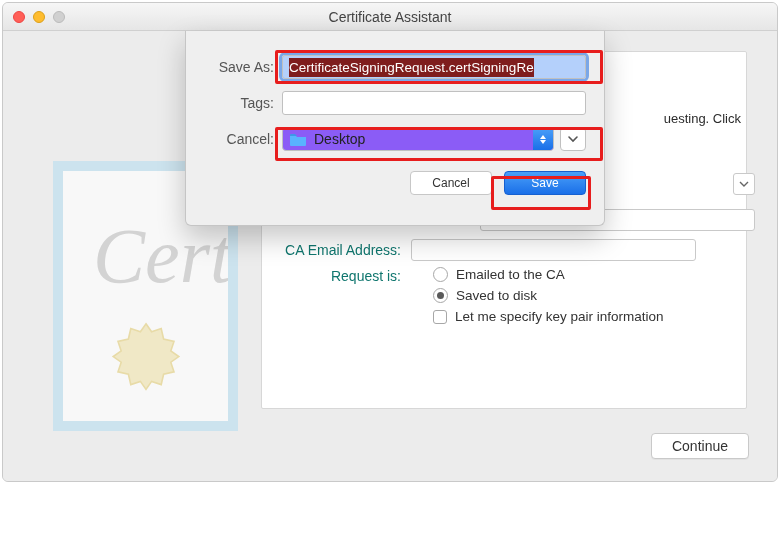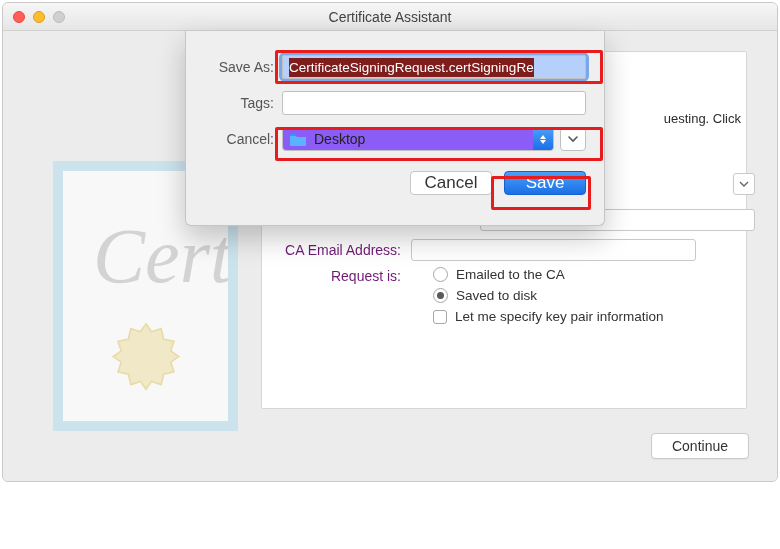--- a/index.html
+++ b/index.html
@@ -103,21 +103,21 @@
     
     .form-row {
       position: absolute;
       display: flex;
       align-items: center;
       gap: 10px;
     }
     .form-label {
       width: 140px;
       text-align: right;
-      color: #701a75;
+      color: #0f766e;
       font-size: 14px;
     }
     .text-input-long {
       width: 285px; height: 22px;
       background: #fff; border: 1px solid #c9c9c9; border-radius: 3px;
     }
     .radio-row, .check-row {
       display: flex; align-items: center; gap: 8px; margin-bottom: 6px;
       font-size: 13.5px; color: #333;
     }
@@ -217,21 +217,21 @@
       width: 26px; height: 24px;
       background: #fff; border:1px solid #c0c0c0; border-radius:4px;
       display:flex;align-items:center;justify-content:center;
     }
     .sheet-buttons {
       display:flex; justify-content:flex-end; gap:12px;
       padding: 8px 18px 0 0;
     }
     .btn {
       min-width: 82px; height: 24px;
-      font-size: 17px;
+      font-size: 12px;
       border-radius: 4px;
       display:flex;align-items:center;justify-content:center;
     }
     .btn-default { background:#fff; border:1px solid #c7c7c7; color:#333; }
     .btn-primary {
       background: linear-gradient(#4aa0f9, #1a6fe8);
       border: 1px solid #1660d0; color:#fff; font-weight:400;
     }
     
     .hl {

